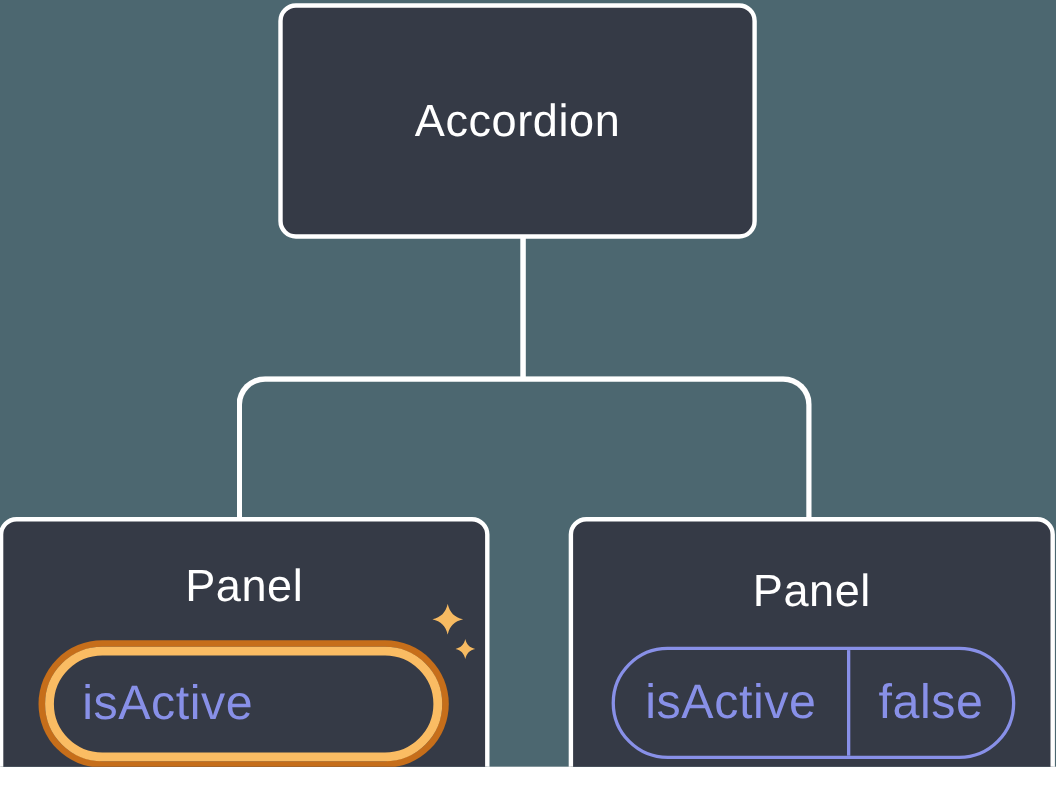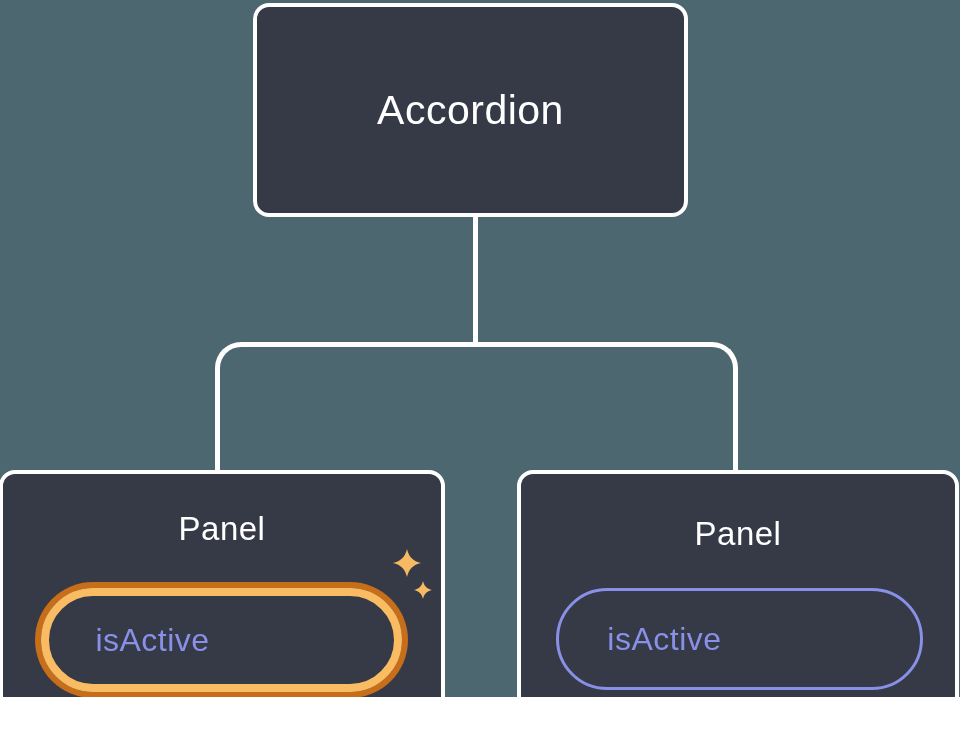--- a/index.html
+++ b/index.html
@@ -22,29 +22,29 @@
   
   .stem{position:absolute;left:473px;top:215px;width:5px;height:131px;
     background:var(--connector,#FFFFFF);}
   .branch{position:absolute;left:215px;top:342px;width:523px;height:128px;
     box-sizing:border-box;border:5px solid var(--connector,#FFFFFF);
     border-bottom:none;border-radius:26px 26px 0 0;}
   
   .panel-left{left:-1px;top:470px;width:446px;height:262px;}
   .panel-right{left:517px;top:470px;width:442px;height:262px;}
   .panel-title{position:absolute;left:0;right:0;text-align:center;
-    font-size:33px;font-weight:500;line-height:1;letter-spacing:.5px;
+    font-size:41px;font-weight:500;line-height:1;letter-spacing:.5px;
     color:var(--title-text,#FFFFFF);}
   .panel-left  .panel-title{top:38px;}
   .panel-right .panel-title{top:43px;}
   
   .pill{position:absolute;display:flex;box-sizing:border-box;
     border-radius:999px;align-items:stretch;}
   .pill .seg{display:flex;align-items:center;justify-content:center;
-    font-size:32px;letter-spacing:.5px;color:var(--prop-text,#8890E8);text-align:center;}
+    font-size:44px;letter-spacing:.5px;color:var(--prop-text,#8890E8);text-align:center;}
   .pill-active{left:38px;top:114px;width:361px;height:104px;
     border:8px solid var(--ring-inner,#FABC63);
     box-shadow:0 0 0 6px var(--ring-outer,#C66E1A);}
   .pill-active .seg-label{flex:0 0 60%;}
   .pill-active .seg-value{flex:1 1 auto;
     border-left:3px solid var(--divider-orange,#E8A33D);font-weight:700;}
   .pill-inactive{left:35px;top:114px;width:367px;height:102px;
     border:3px solid var(--pill-purple,#8890E8);}
   .pill-inactive .seg-label{flex:0 0 58.4%;}
   .pill-inactive .seg-value{flex:1 1 auto;
@@ -83,16 +83,17 @@
       <svg viewBox="0 0 24 24" aria-hidden="true">
         <path d="M12 0C13.6 6.8 17.2 10.4 24 12C17.2 13.6 13.6 17.2 12 24C10.4 17.2 6.8 13.6 0 12C6.8 10.4 10.4 6.8 12 0Z"></path>
       </svg>
     </span>
   </div>
 
   <div class="node panel-right">
     <div class="panel-title">Panel</div>
     <div class="pill pill-inactive">
       <span class="seg seg-label">isActive</span>
+      <span class="seg seg-value">false</span>
     </div>
   </div>
 
 </div>
 
 </body></html>

